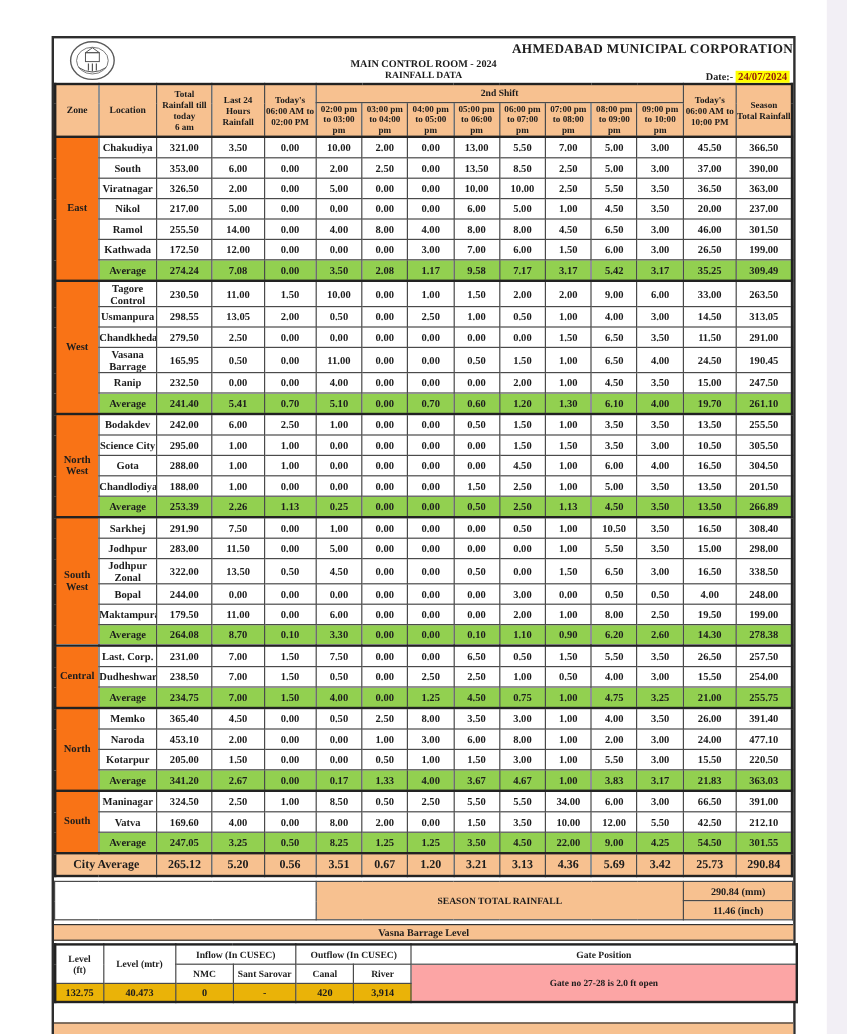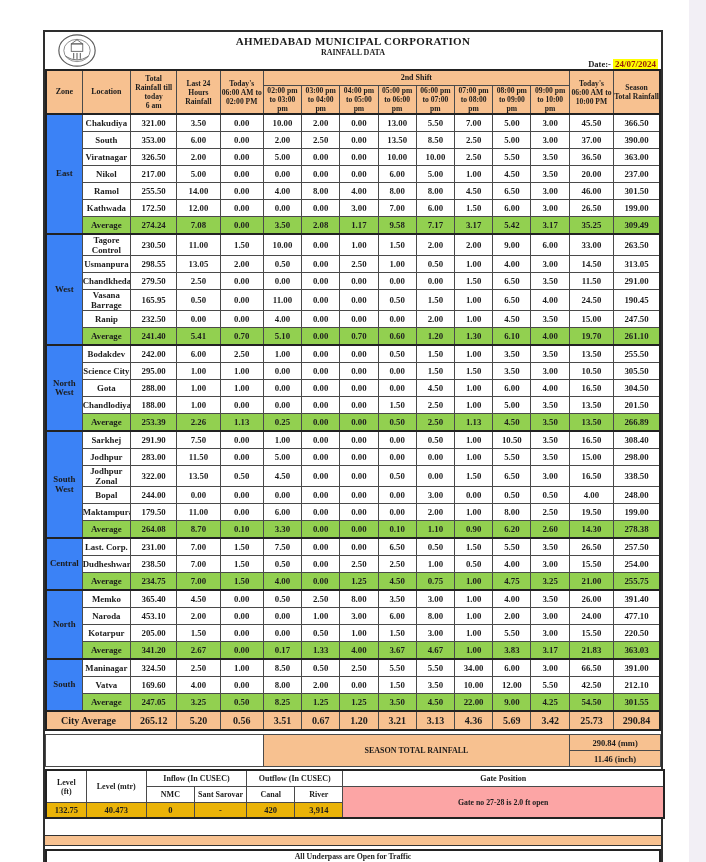--- a/index.html
+++ b/index.html
@@ -6,38 +6,38 @@
   body{
     width:706px;height:862px;position:relative;background:#ffffff;
     font-family:"Liberation Serif", serif;color:#1c1c1c;overflow:hidden;
   }
   .side-strip{position:absolute;top:0;right:0;width:17px;height:862px;background:#f2eff5;}
   .doc{position:absolute;left:43px;top:30px;width:620px;border:2px solid #2e2e2e;background:#fff;box-sizing:border-box;}
 
   
   .rpt-header{position:relative;height:37px;}
   .titles{text-align:center;padding-top:3px;line-height:1.2;}
-  .title1{font-size:11px;font-weight:bold;letter-spacing:.3px;}
+  .title1{font-size:11px;font-weight:bold;letter-spacing:.3px;text-align:right;}
   .title2{font-size:8.5px;font-weight:bold;}
   .title3{font-size:8px;font-weight:bold;}
   .logo{position:absolute;left:12px;top:2px;width:40px;height:33px;}
   .date-line{position:absolute;right:3px;bottom:0px;font-size:8.5px;font-weight:bold;}
   .date-value{background:#ffff00;color:#941c0c;padding:0 2px;font-size:9px;}
 
   
   table{border-collapse:collapse;table-layout:fixed;}
   table.main{width:616px;margin:0 auto;}
   table.main th, table.main td{border:1px solid #4a4a4a;text-align:center;vertical-align:middle;padding:0;overflow:hidden;}
   thead.hdr{border:2px solid #222;}
   thead.hdr th{background:#f7c190;font-weight:bold;font-size:7.6px;line-height:1.2;white-space:pre-line;height:14px;}
   thead.hdr th.big{font-size:8px;}
   th.thickL, td.thickL{border-left:2px solid #222;}
   tbody.zone-group{border:2px solid #222;}
   tbody.zone-group td{font-size:8.8px;font-weight:bold;height:16px;}
-  td.zone{font-size:8px;background:#3b82f6;line-height:1.1;}
+  td.zone{font-size:8px;background:#f97316;line-height:1.1;}
   td.loc{font-size:7.2px;}
   tr.avg td{background:#92d050;}
   tbody.city-group{border:2px solid #222;}
   tbody.city-group td{background:#f7c190;font-size:10px;font-weight:bold;height:17px;}
 
   
   table.season{width:616px;margin:3px auto 0;}
   table.season td{padding:0;text-align:center;font-weight:bold;}
   td.st-empty{border:0;}
   td.st-label{border:2px solid #222;background:#f7c190;font-size:8px;}
@@ -70,20 +70,21 @@
       <ellipse cx="24" cy="20" rx="16" ry="13.5" fill="none" stroke="#6a6a6a" stroke-width="0.9"></ellipse>
       <rect x="17" y="12" width="14" height="9" fill="none" stroke="#555" stroke-width="1"></rect>
       <path d="M17 12 L24 7 L31 12 Z" fill="none" stroke="#555" stroke-width="1"></path>
       <line x1="20" y1="23" x2="20" y2="30" stroke="#555" stroke-width="1.2"></line>
       <line x1="24" y1="23" x2="24" y2="31" stroke="#555" stroke-width="1.2"></line>
       <line x1="28" y1="23" x2="28" y2="30" stroke="#555" stroke-width="1.2"></line>
       <path d="M10 27 Q24 36 38 27" fill="none" stroke="#555" stroke-width="1"></path>
     </svg>
     <div class="titles">
       <div class="title1">AHMEDABAD MUNICIPAL CORPORATION</div>
+      <div class="title2">MAIN CONTROL ROOM - 2024</div>
       <div class="title3">RAINFALL DATA</div>
     </div>
     <div class="date-line">
       <span>Date:-</span>
       <span class="date-value">24/07/2024</span>
     </div>
   </div>
 
   <table class="main" id="main-table">
     <colgroup>
@@ -751,20 +752,21 @@
       <td class="st-empty" colspan="5" rowspan="2"></td>
       <td class="st-label" colspan="8" rowspan="2">SEASON TOTAL RAINFALL</td>
       <td class="st-value" colspan="2">290.84 (mm)</td>
     </tr>
     <tr>
       <td class="st-value" colspan="2">11.46 (inch)</td>
     </tr>
   </tbody>
     </table>
 
+  <div class="vbl-title">Vasna Barrage Level</div>
 
   <table class="barrage">
     <colgroup>
       <col style="width:40px">
         <col style="width:60px">
         <col style="width:48px">
         <col style="width:52px">
       <col style="width:48px">
         <col style="width:48px">
         <col style="width:320px">

